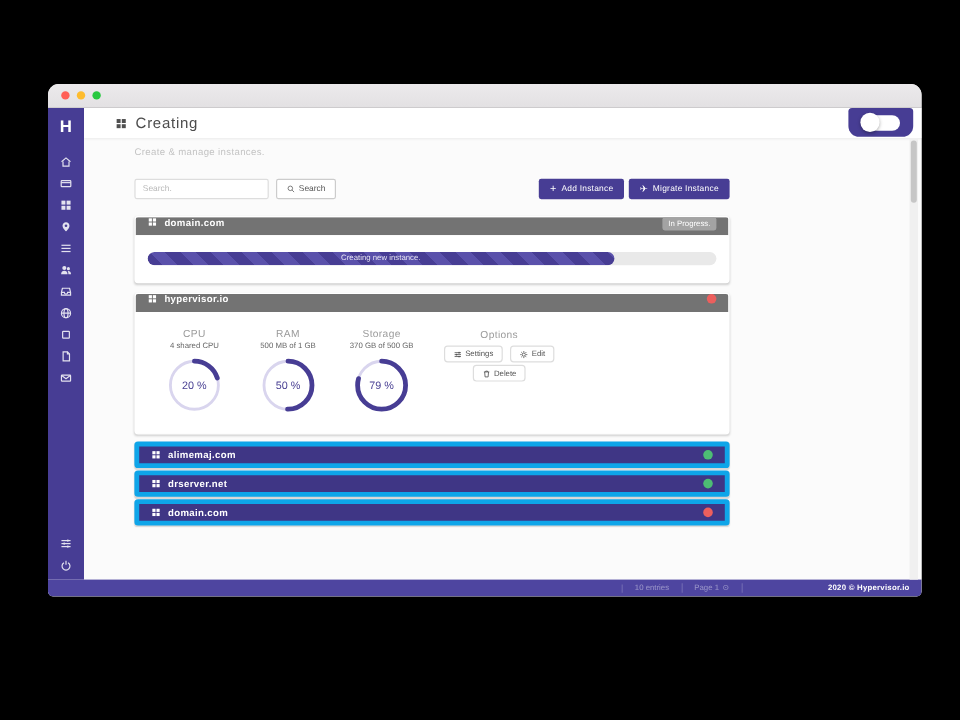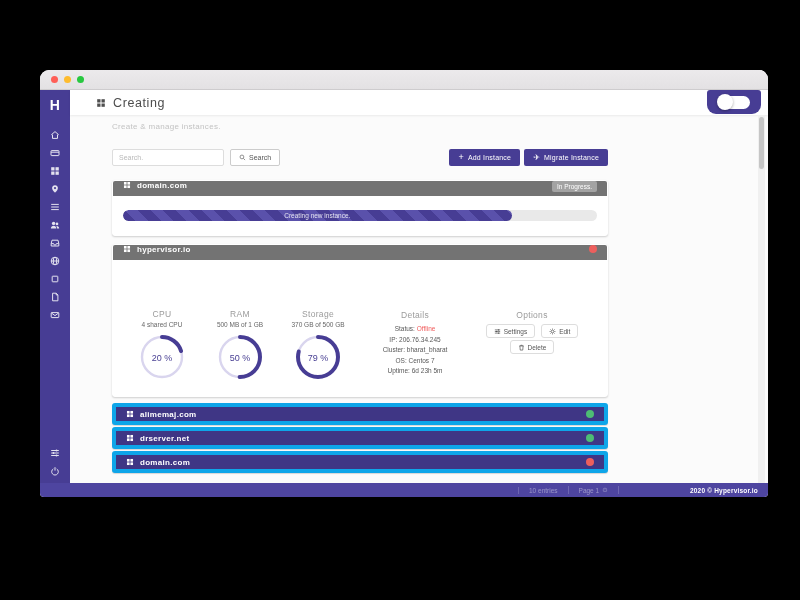--- a/index.html
+++ b/index.html
@@ -66,21 +66,21 @@
   .panel-name { color:#fff; font-size:8px; font-weight:600; margin-left:6px; letter-spacing:.3px; }
   .badge { margin-left:auto; background:#a3a3a3; color:#fff; font-size:6.5px; padding:2px 5px; border-radius:2px; }
   .dot { margin-left:auto; width:8px; height:8px; border-radius:50%; }
 
   .progress-body { height:39px; background:#fff; display:flex; align-items:center; padding:0 10px; }
   .progress-track { flex:1; height:11px; background:#e9e9e9; border-radius:6px; overflow:hidden; }
   .progress-fill { height:100%; border-radius:6px; display:flex; align-items:center; justify-content:center;
     background:repeating-linear-gradient(45deg,#473d94 0 9px,#5a51ab 9px 18px); }
   .progress-label { font-size:6.5px; color:rgba(255,255,255,.85); white-space:nowrap; }
 
-  .expanded-body { background:#fff; display:flex; padding:13px 16px 12px 10px;margin-top:36px; }
+  .expanded-body { background:#fff; display:flex; padding:13px 16px 12px 10px; }
   .gauge-col { width:78px; text-align:center; flex:0 0 auto; }
   .g-title { font-size:8.5px; color:#9b9b9b; letter-spacing:.3px; }
   .g-sub { margin-top:2px; font-size:6.5px; color:#666; }
   .gauge-svg { margin-top:6px; width:46px; height:46px; }
   .g-track { stroke:#d9d5ee; stroke-width:2.4; fill:none; }
   .g-arc { stroke:#473d94; stroke-width:4; fill:none; stroke-linecap:round; }
   .g-text { font-size:9px; fill:#4a4194; font-family:"Liberation Sans",sans-serif; }
 
   .details-col { flex:1; text-align:center; padding-top:1px; }
   .col-heading { font-size:8.5px; color:#9b9b9b; letter-spacing:.3px; margin-bottom:4px; }
@@ -318,28 +318,20 @@
             <div class="gauge-col">
               <div class="g-title">Storage</div>
               <div class="g-sub">370 GB of 500 GB</div>
               <svg class="gauge-svg" viewBox="0 0 46 46">
                 <circle class="g-track" cx="23" cy="23" r="20"></circle>
                 <circle class="g-arc" cx="23" cy="23" r="20" transform="rotate(-90 23 23)" stroke-dasharray="99.27432785343746 125.66370614359172"></circle>
                 <text class="g-text" x="23" y="26.5" text-anchor="middle">79 %</text>
               </svg>
             </div>
 
-            <div class="details-col">
-              <div class="col-heading">Details</div>
-              <div class="d-line"><span>Status: </span><span class="offline">Offline</span></div>
-              <div class="d-line">IP: 206.76.34.245</div>
-              <div class="d-line">Cluster: bharat_bharat</div>
-              <div class="d-line">OS: Centos 7</div>
-              <div class="d-line">Uptime: 6d 23h 5m</div>
-            </div>
 
             <div class="options-col">
               <div class="col-heading">Options</div>
               <div class="opt-row">
                 <button class="btn-opt">
                   <svg class="oi" viewBox="0 0 10 10">
                       <line x1="1.2" y1="2.7" x2="8.8" y2="2.7"></line>
                       <line x1="1.2" y1="5" x2="8.8" y2="5"></line>
                       <line x1="1.2" y1="7.3" x2="8.8" y2="7.3"></line>
                       <circle cx="6.5" cy="2.7" r="1" fill="#555" stroke="none"></circle>

